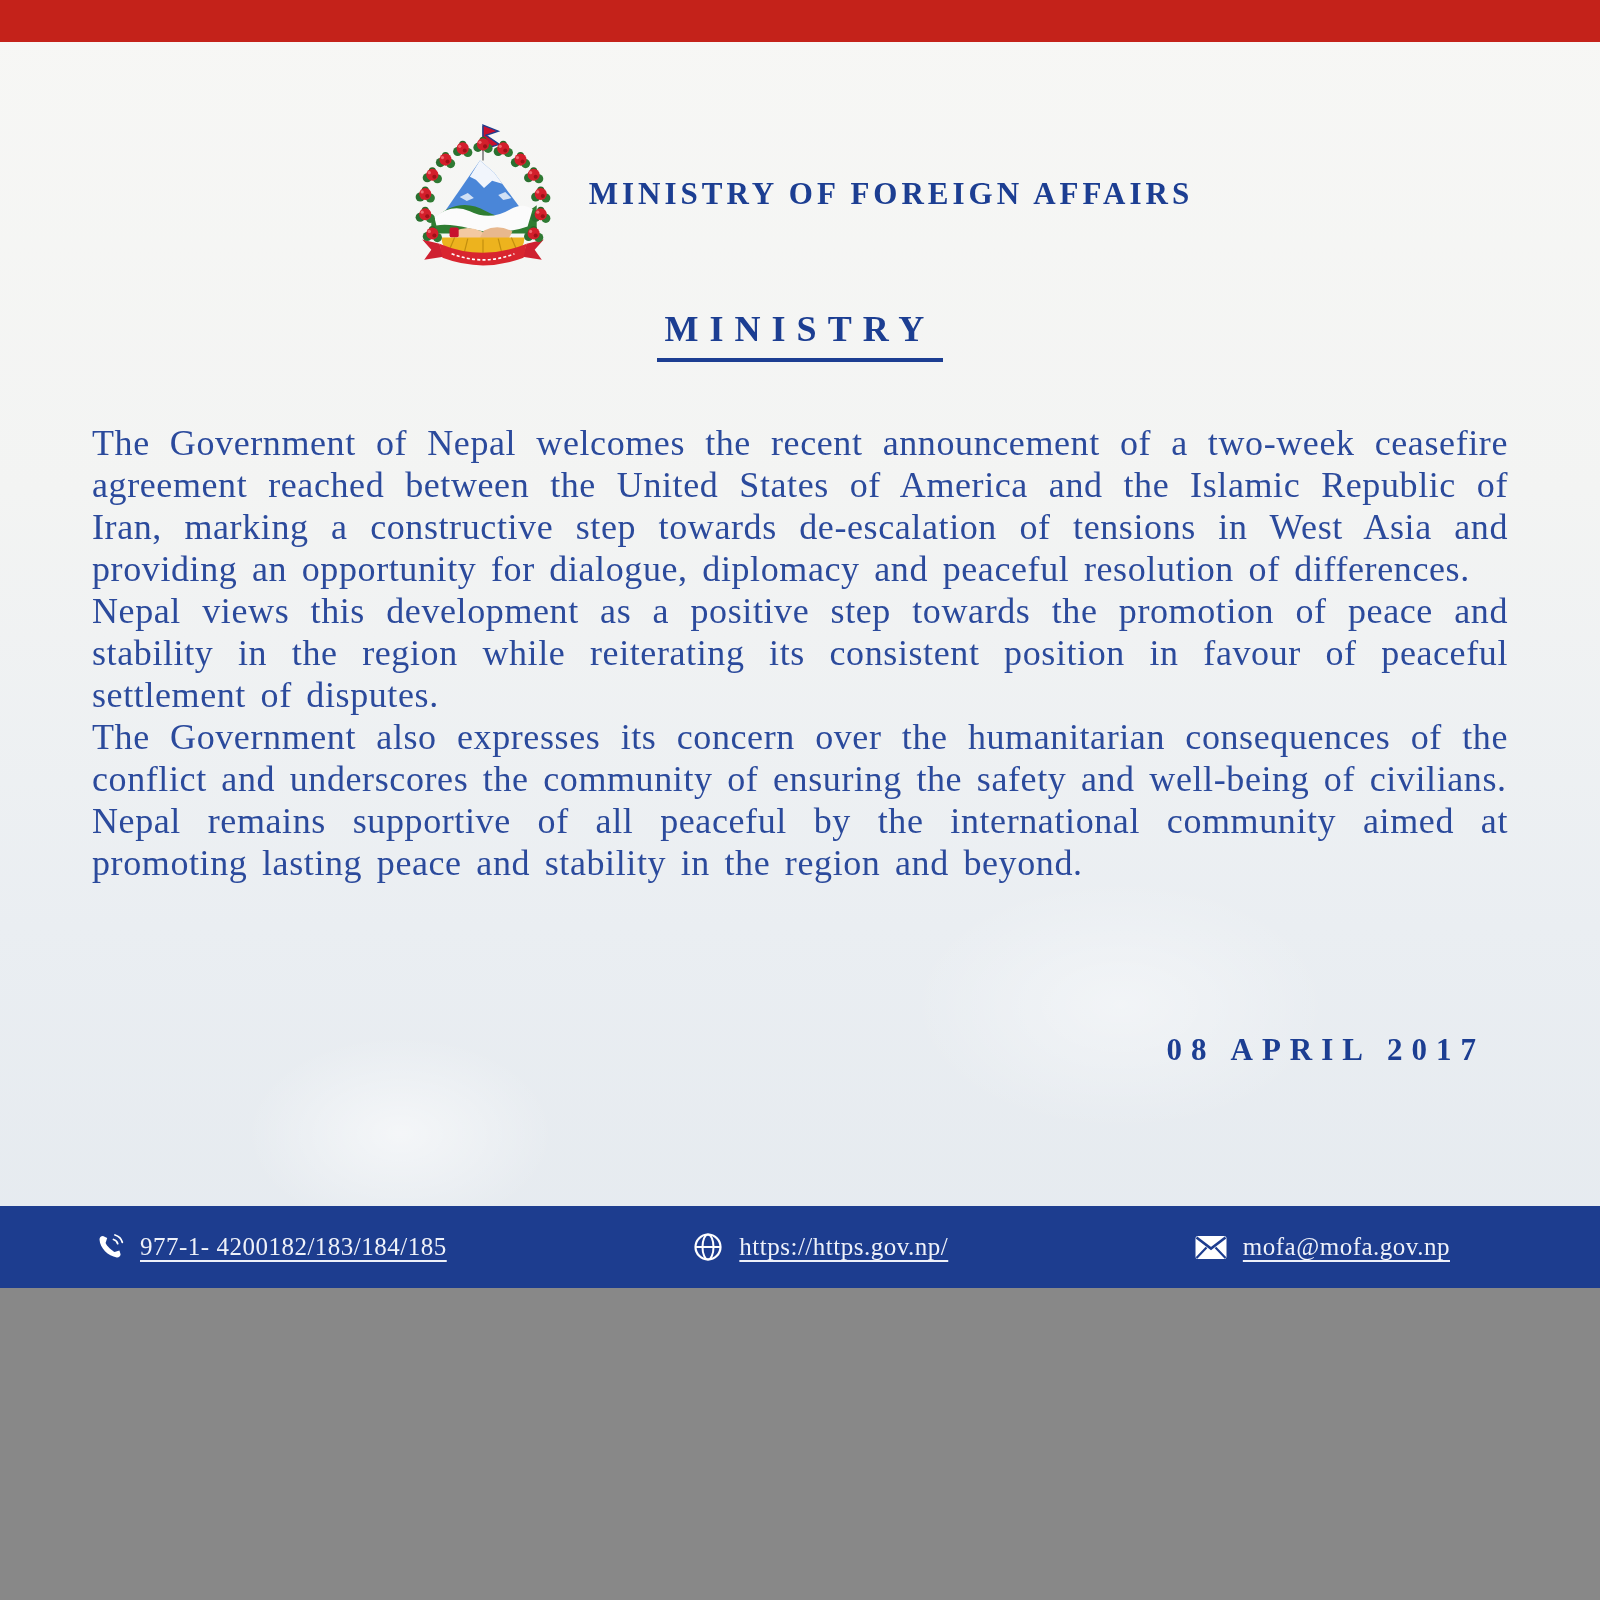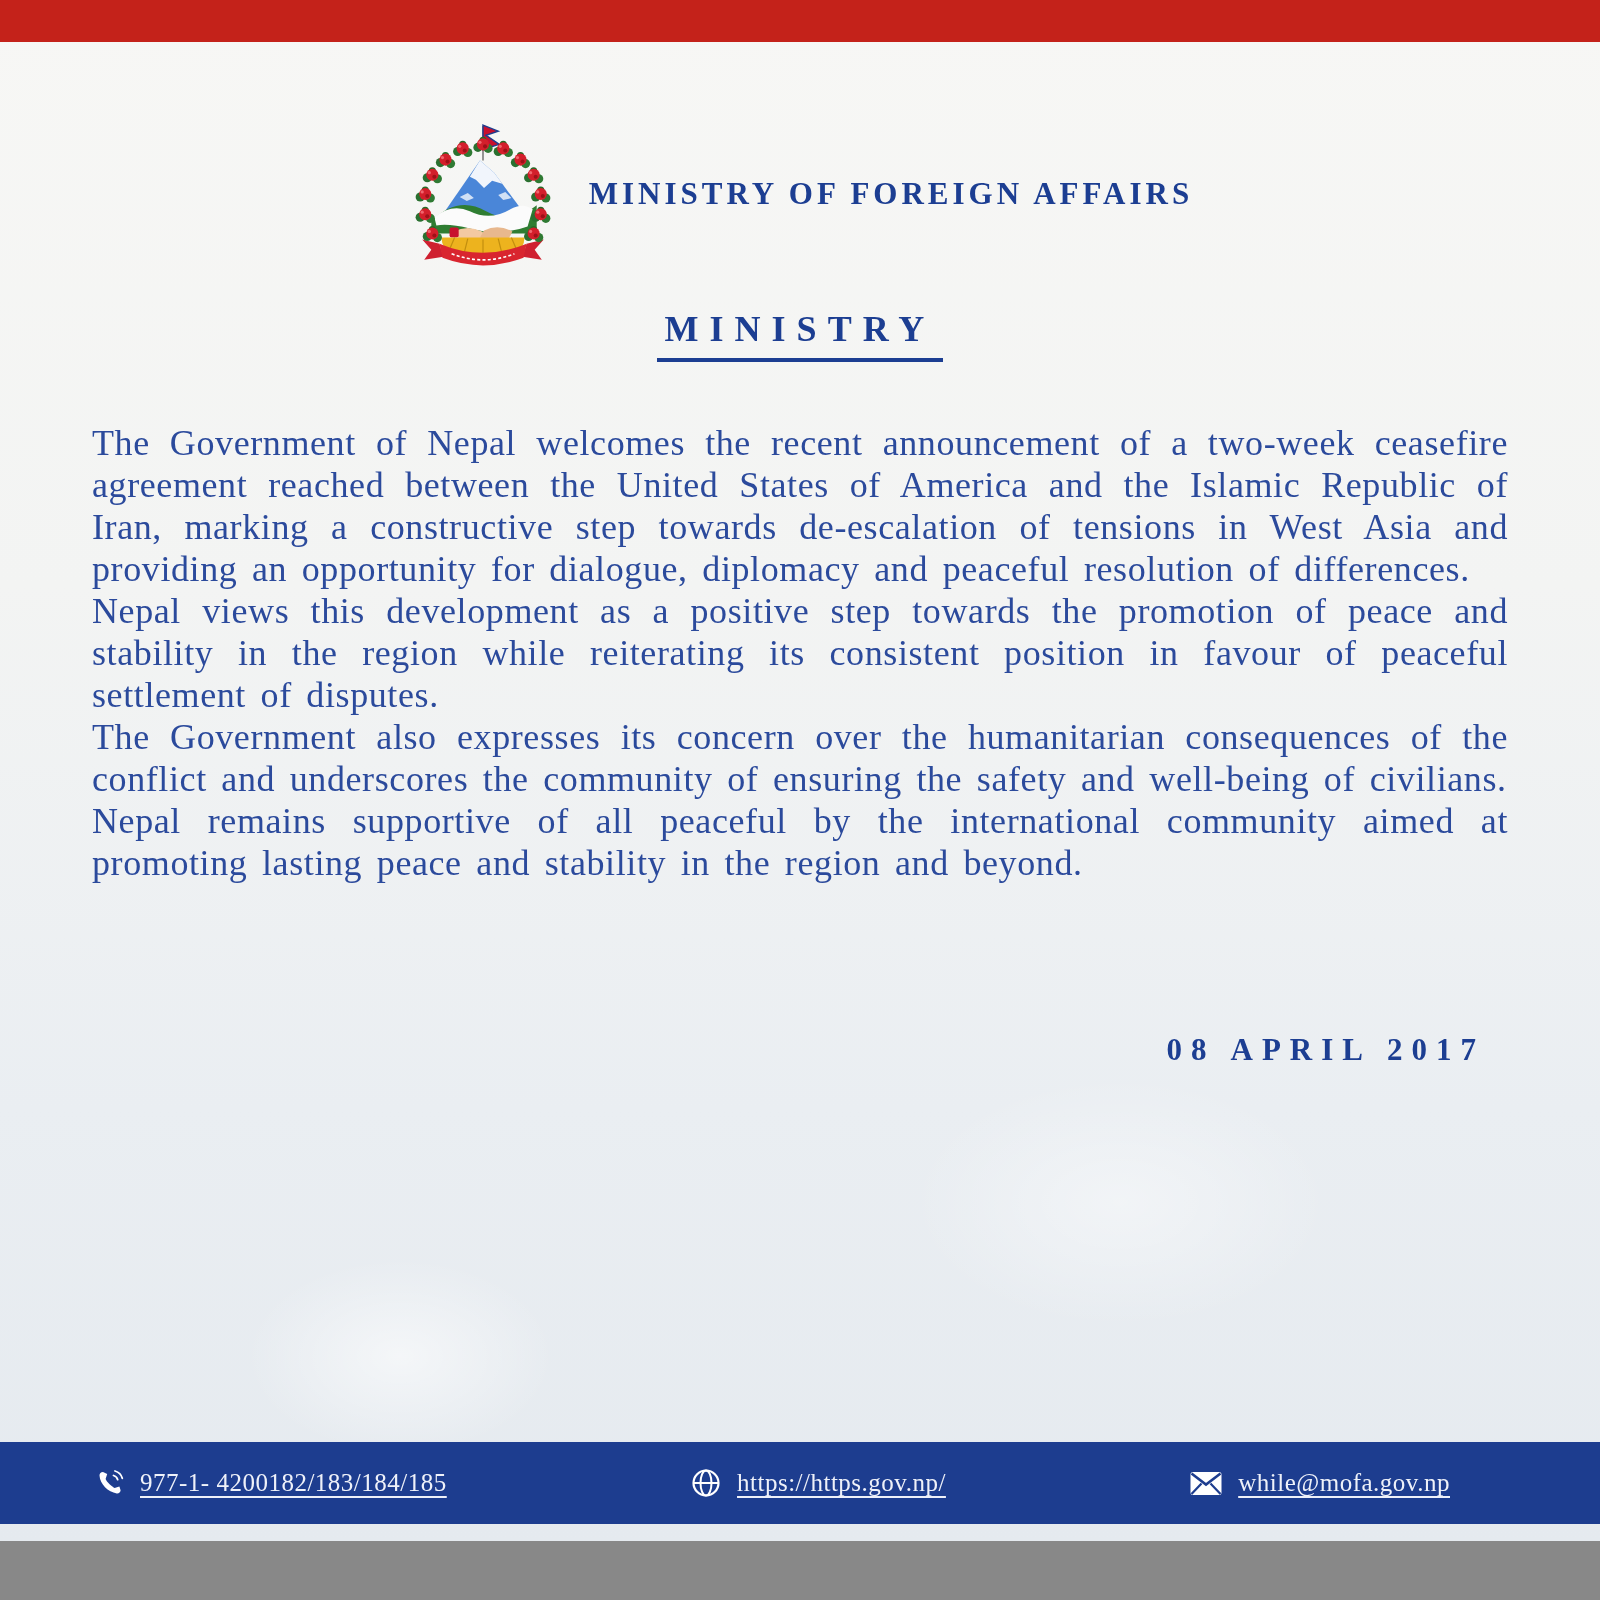--- a/index.html
+++ b/index.html
@@ -1,19 +1,19 @@
 <!DOCTYPE html>
 <html><head>
 <meta charset="utf-8">
 <style>
   * { margin:0; padding:0; box-sizing:border-box; }
   html,body { background:#888; }
   .page {
     position:relative;
-    width:1600px; height:1541px;
+    width:1600px; height:1288px;
     margin:0 auto;
     overflow:hidden;
     font-family:"Liberation Serif", serif;
     background:
       radial-gradient(220px 140px at 25% 88%, rgba(255,255,255,.55), rgba(255,255,255,0) 70%),
       radial-gradient(300px 180px at 70% 78%, rgba(255,255,255,.4), rgba(255,255,255,0) 70%),
       linear-gradient(180deg, #f7f7f5 0%, #f3f4f3 38%, #eaeef2 72%, #e5eaef 100%);
   }
   .top-bar { height:42px; background:#c4221a; }
 
@@ -41,21 +41,21 @@
   .content p + p { }
 
   .date-line {
     margin:148px 115px 0 0;
     text-align:right;
     font-size:31px; font-weight:bold; letter-spacing:9px;
     color:#1c3e92;
   }
 
   .footer {
-    position:absolute; left:0; right:0; bottom:17px;
+    position:absolute; left:0; right:0; bottom:0;
     height:82px; background:#1d3d8f;
     display:flex; align-items:center; justify-content:space-between;
     padding:0 150px 0 95px;
   }
   .footer-item { display:flex; align-items:center; gap:15px; color:#eef1f9; font-size:25px; cursor:pointer; }
   .footer-item .txt { text-decoration:underline; text-underline-offset:5px; letter-spacing:.5px; }
   .footer-item svg { display:block; }
 </style>
 </head>
 <body>
@@ -158,17 +158,17 @@
       </svg>
       <span class="txt">https://https.gov.np/</span>
     </div>
 
     <div class="footer-item">
       <svg width="34" height="27" viewBox="0 0 34 27" aria-hidden="true">
         <rect x="1.5" y="2" width="31" height="23" rx="2.5" fill="#ffffff"></rect>
         <path d="M2.5,3.5 L17,14.5 L31.5,3.5" stroke="#1d3d8f" stroke-width="2.6" fill="none"></path>
         <path d="M2.5,24 L12.5,13.5 M31.5,24 L21.5,13.5" stroke="#1d3d8f" stroke-width="2.2" fill="none"></path>
       </svg>
-      <span class="txt">while@mofa.gov.np</span>
+      <span class="txt">mofa@mofa.gov.np</span>
     </div>
 
   </div>
 </div>
 
 </body></html>

